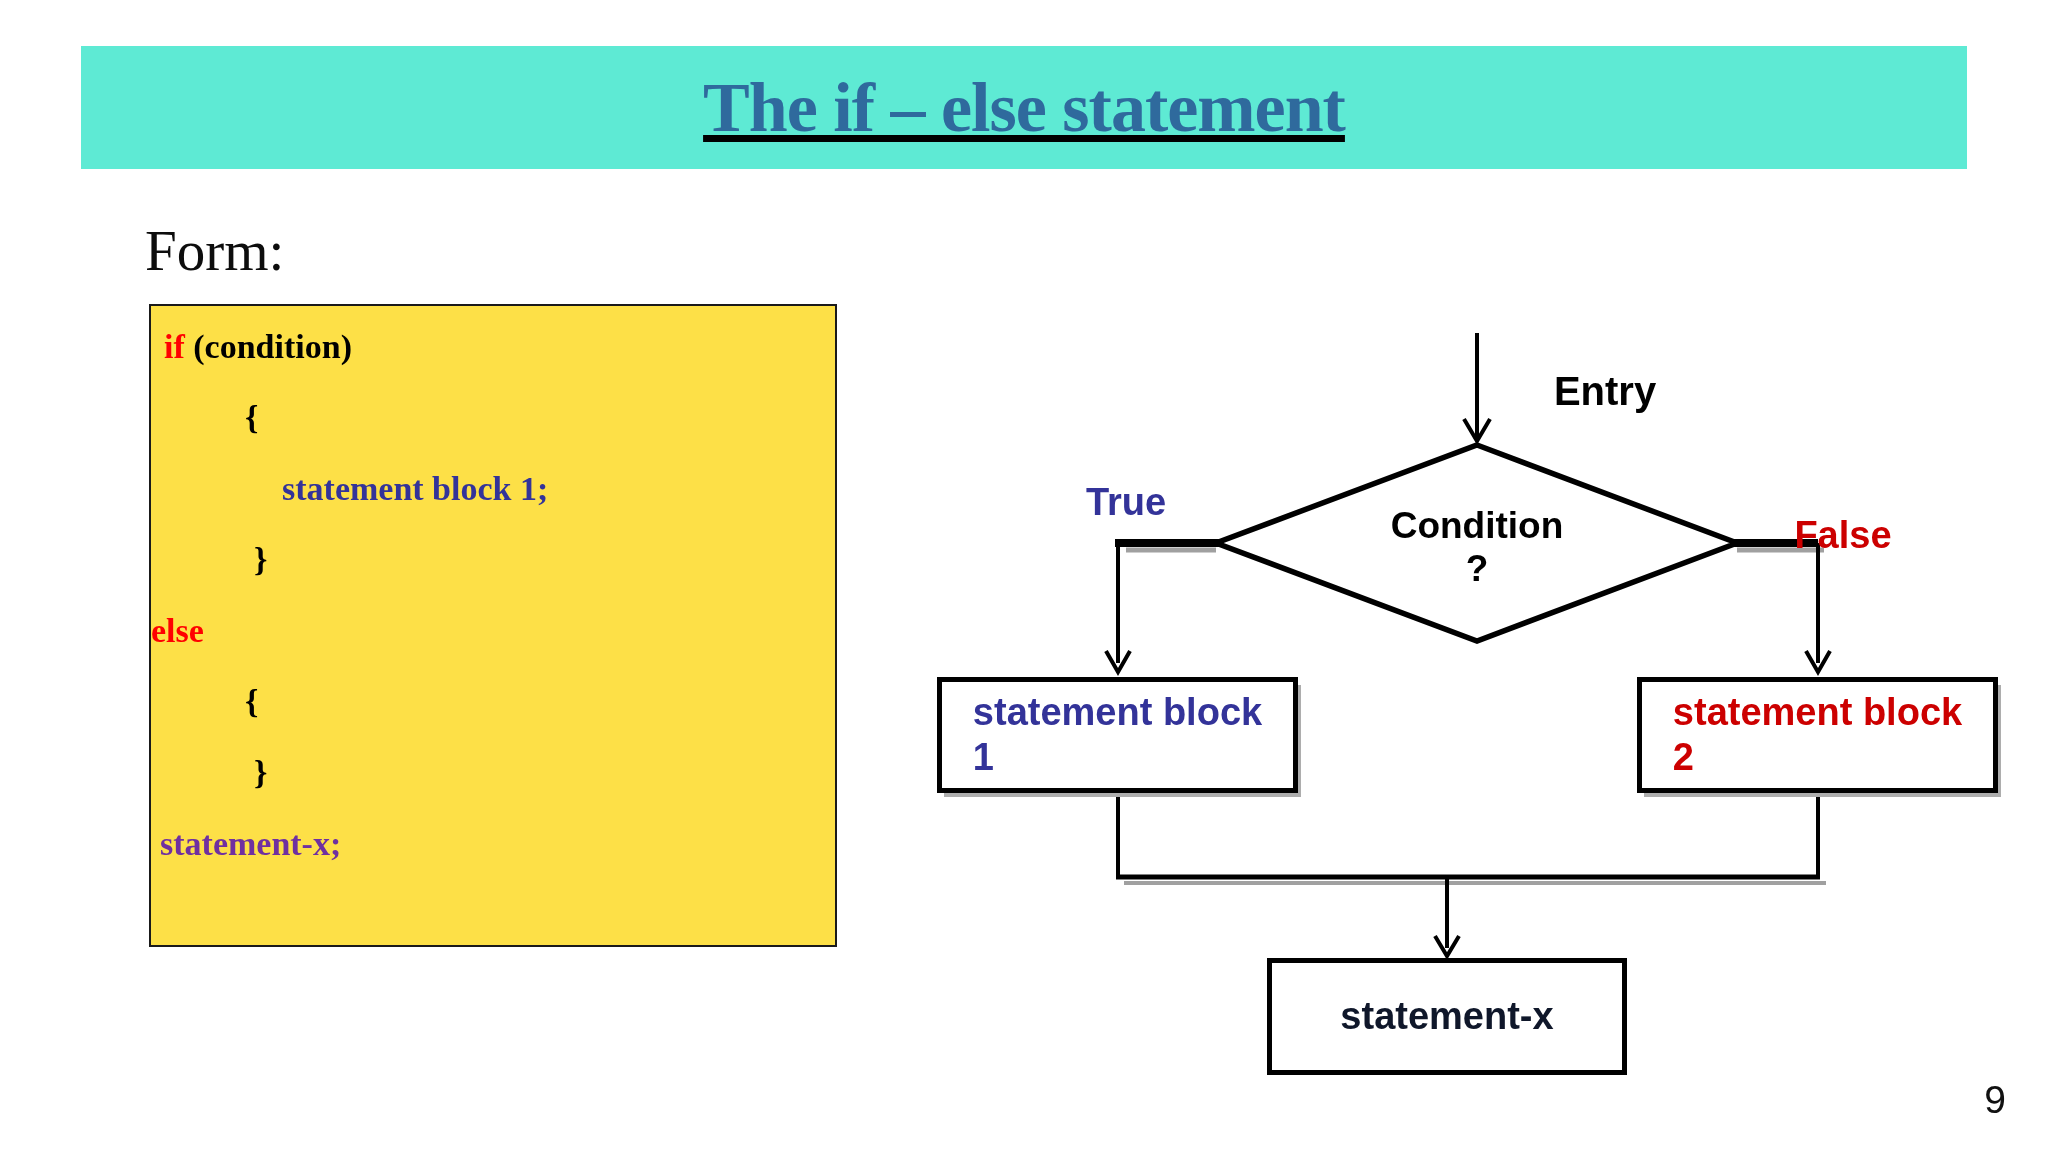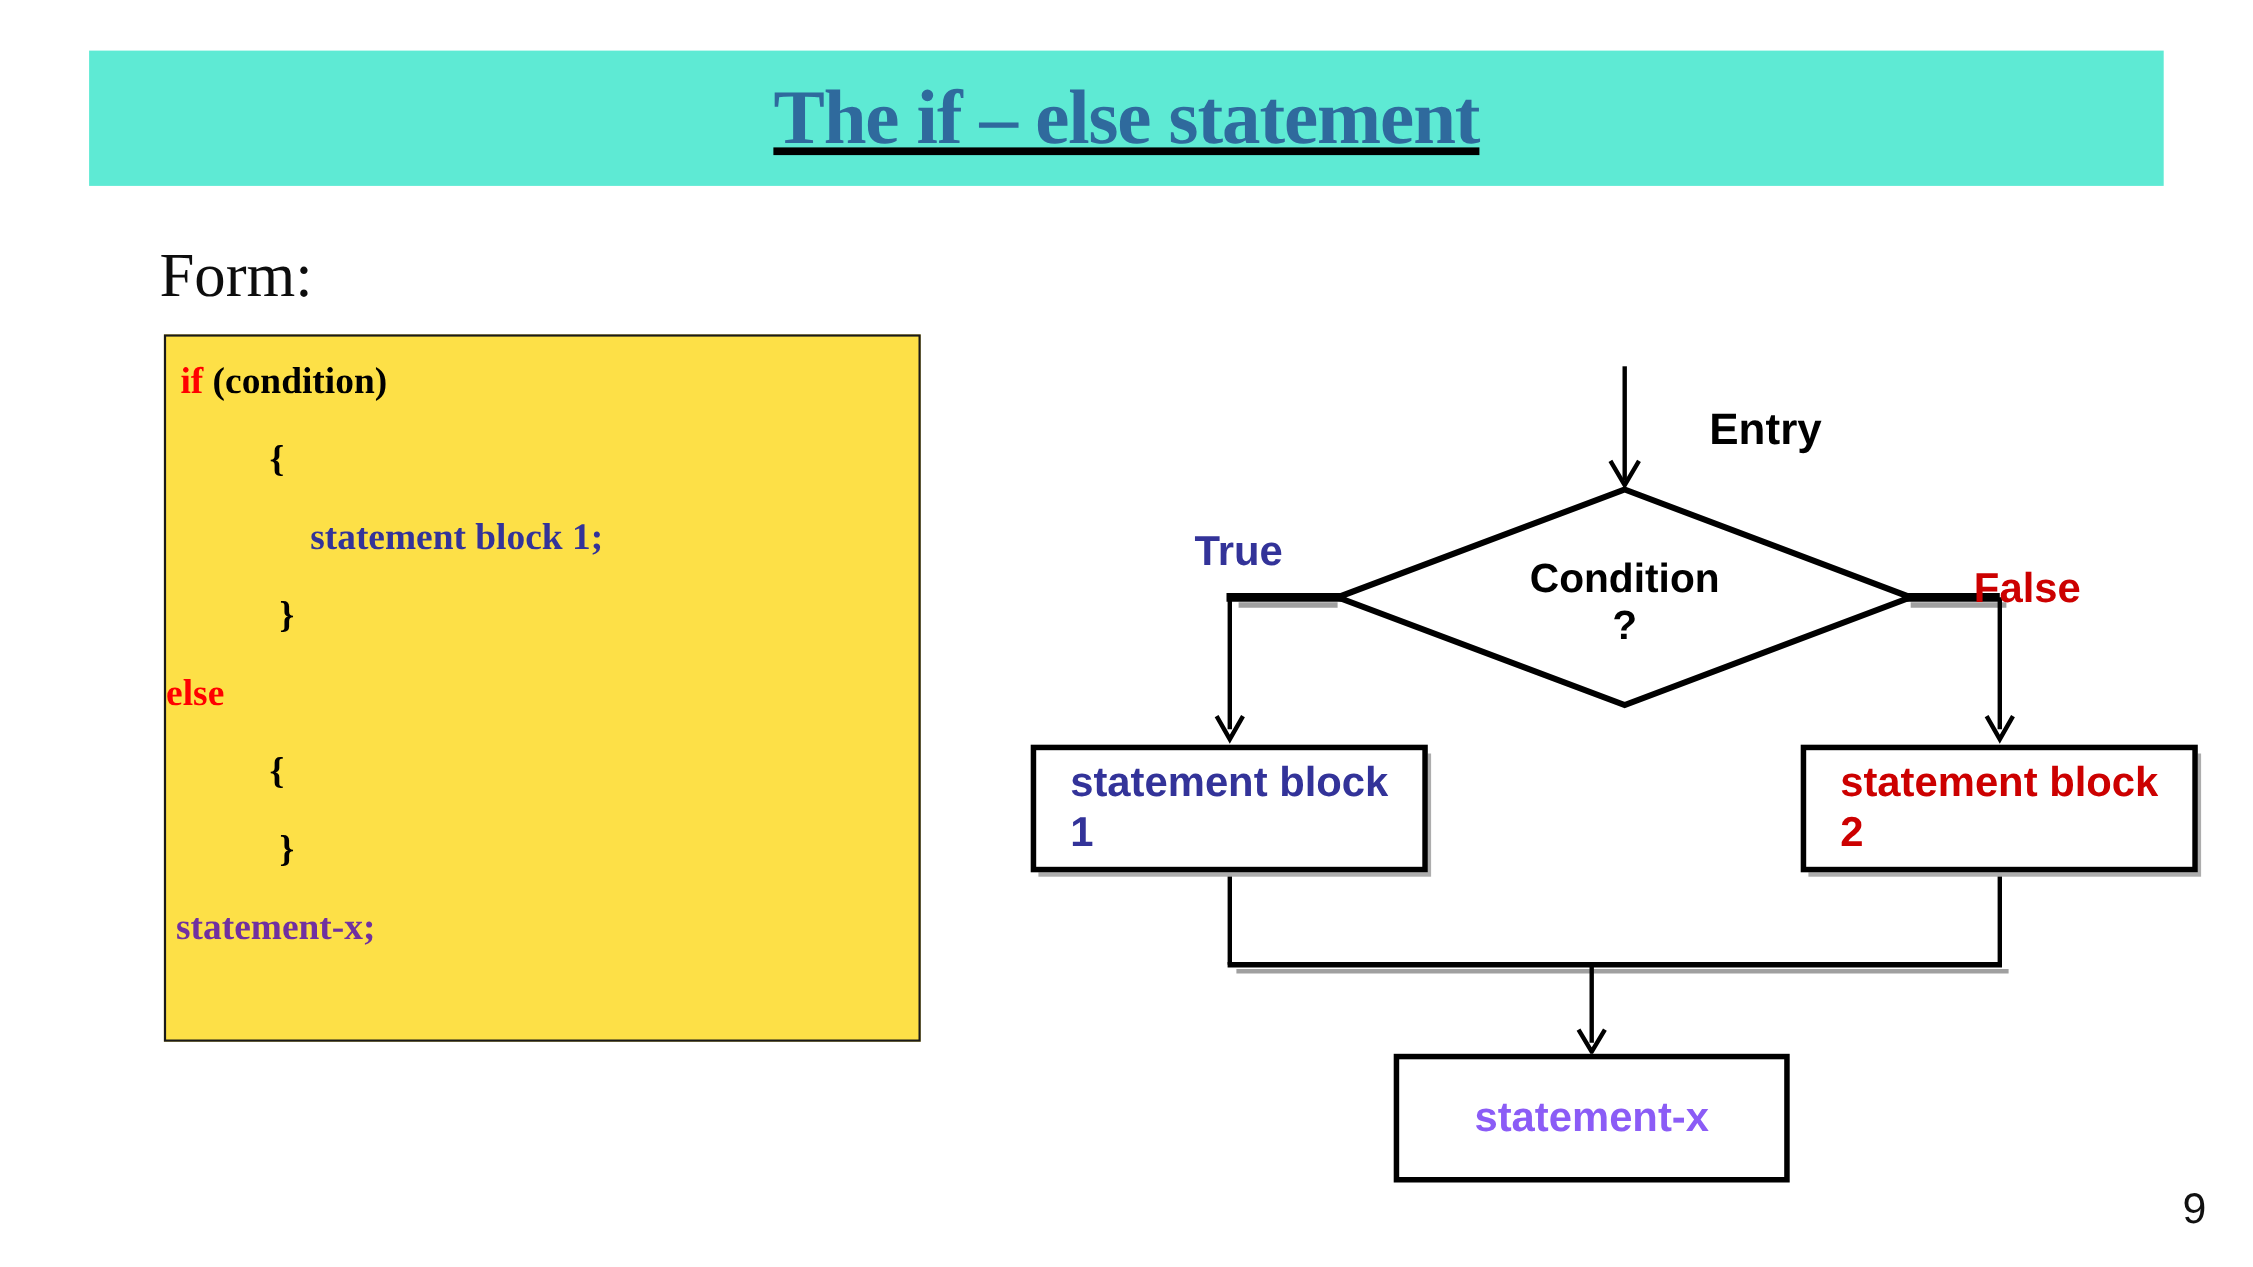--- a/index.html
+++ b/index.html
@@ -45,21 +45,21 @@
   .fc-label.blue{color:#333399;}
   .fc-label.red{color:#cc0000;}
   .fc-box{
     position:absolute;background:#ffffff;border:5px solid #000000;
     box-sizing:border-box;display:flex;align-items:center;justify-content:center;
     text-align:left;font-weight:bold;font-size:38px;line-height:45px;
   }
   .fc-box.shadowed{box-shadow:5px 6px 0 -2px #adadad;}
   .fc-box.blue{color:#333399;}
   .fc-box.red{color:#cc0000;}
-  .fc-box.purple{color:#8b5cf6;}
+  .fc-box.purple{color:#0f172a;}
   .cond-label{
     position:absolute;left:1327px;top:504px;width:300px;text-align:center;
     font-weight:bold;font-size:37px;line-height:43px;color:#000000;
   }
   
   .page-number{
     position:absolute;left:1955px;top:1078px;width:80px;text-align:center;
     font-size:39px;color:#111111;
   }
 </style>

